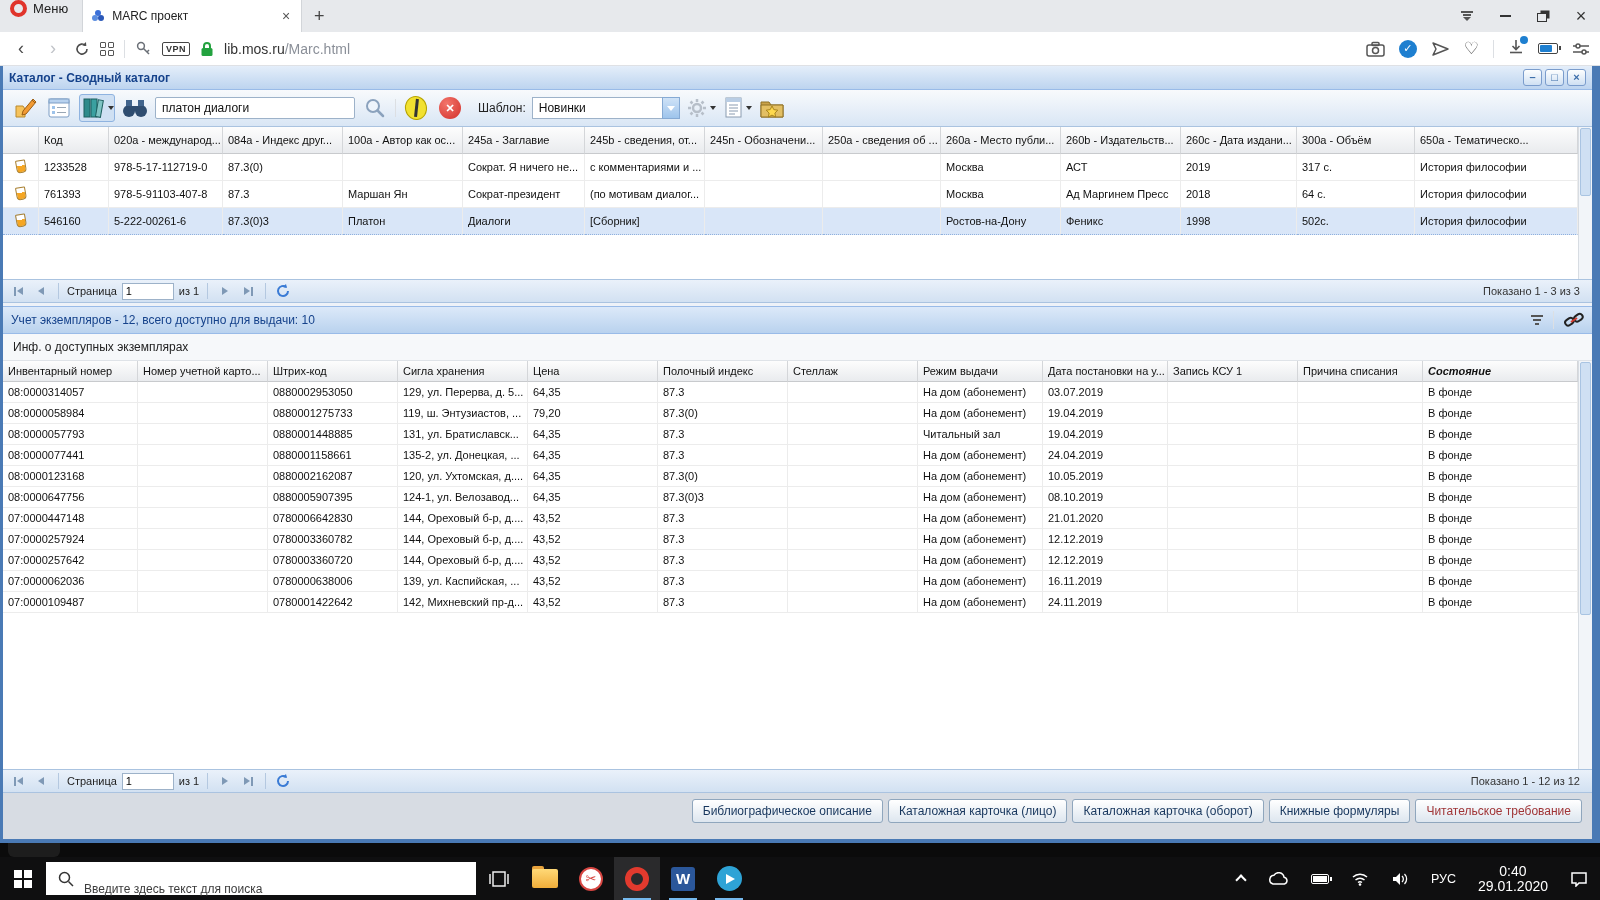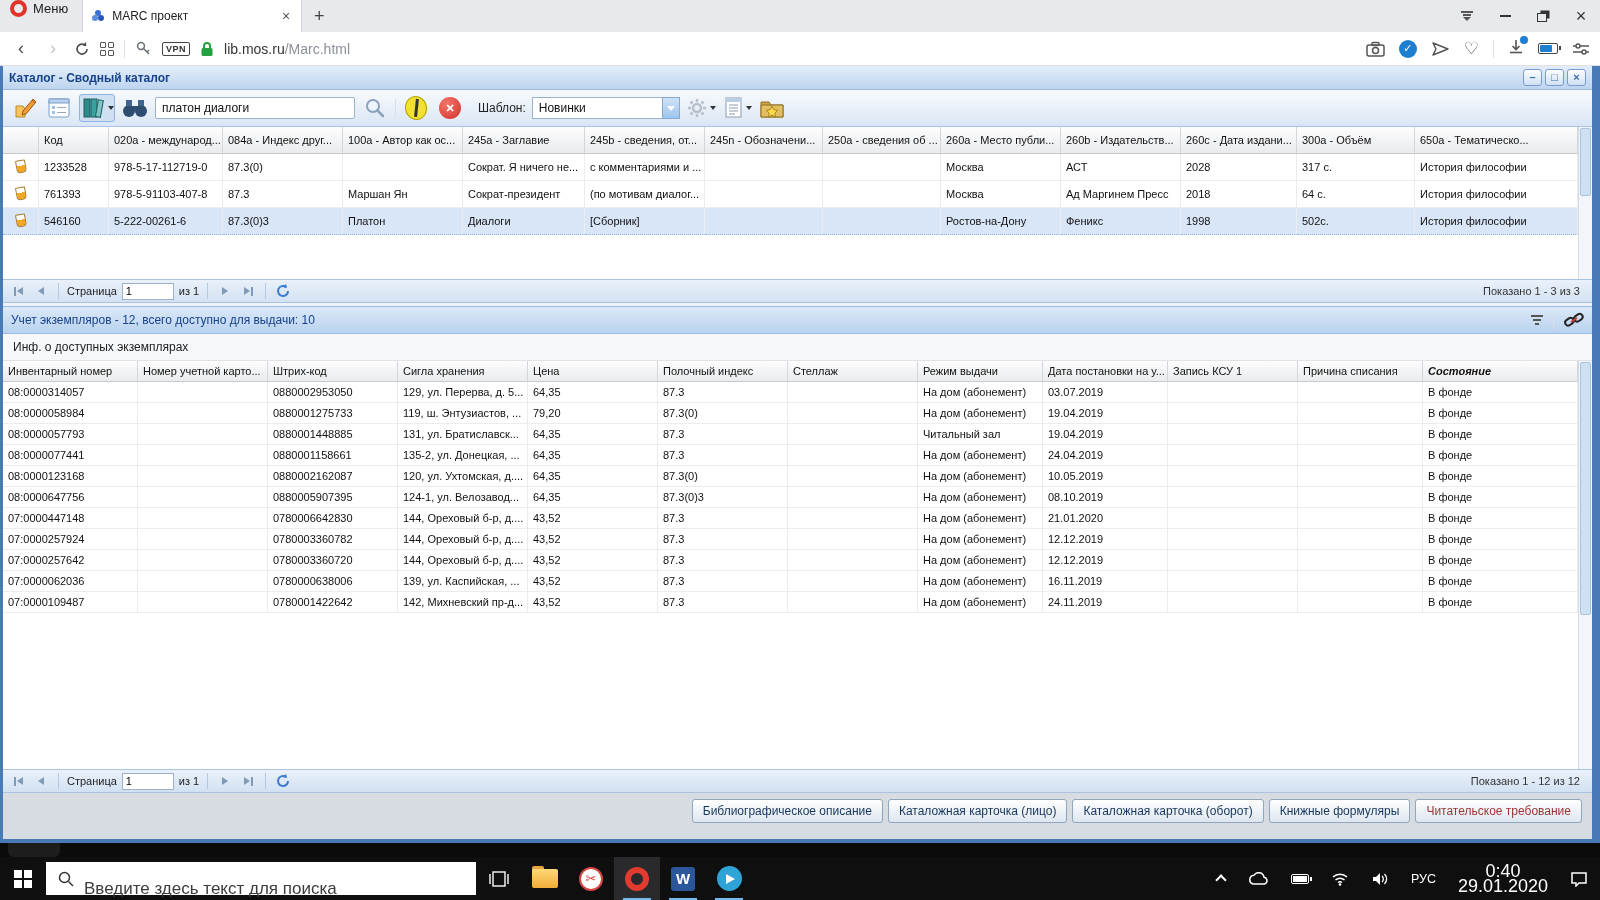--- a/index.html
+++ b/index.html
@@ -120,36 +120,36 @@
   
   .desktop-strip { height:14px; background:#0b0b0b; position:relative; flex:0 0 auto; }
   .desktop-strip .win-remnant { position:absolute; left:8px; top:0; width:52px; height:14px; background:#1d1d1d; border-radius:0 0 6px 6px; }
   .taskbar { height:43px; background:#0f0f10; display:flex; align-items:center; flex:0 0 auto; }
   .tb-item { width:46px; height:43px; display:flex; align-items:center; justify-content:center; position:relative; }
   .tb-item.active { background:#2a2a2c; }
   .tb-item .underline { position:absolute; bottom:0; left:9px; right:9px; height:2px; background:#76b9ed; }
   .start-logo { display:grid; grid-template-columns:8px 8px; grid-template-rows:8px 8px; gap:2px; }
   .start-logo i { background:#fff; }
   .tb-search { width:430px; height:33px; background:#fff; display:flex; align-items:center; gap:10px; padding:0 12px; }
-  .tb-search span { font-size:17px; color:#3c3c3c;margin-top:20px; }
+  .tb-search span { font-size:12px; color:#3c3c3c;margin-top:20px; }
   .folder-ico { position:relative; width:26px; height:19px; }
   .folder-ico::before { content:''; position:absolute; left:0; top:-3px; width:12px; height:6px; background:#e8a33d; border-radius:2px 2px 0 0; }
   .folder-ico::after { content:''; position:absolute; inset:0; background:linear-gradient(#ffd977,#f0ad3a); border-radius:2px; }
   .snip-ico { width:24px; height:24px; border-radius:50%; border:2px solid #d64541; background:#fff; color:#d64541; font-size:13px; display:flex; align-items:center; justify-content:center; }
   .opera-tb { width:24px; height:24px; border:6px solid #e23a2e; border-radius:50%; }
   .word-ico { width:24px; height:24px; background:#2b579a; border-radius:3px; color:#fff; font-weight:bold; font-size:15px; display:flex; align-items:center; justify-content:center; }
   .tg-ico { width:25px; height:25px; background:#2ea3d6; border-radius:50%; display:flex; align-items:center; justify-content:center; }
   .tg-ico i { width:0; height:0; border-top:5px solid transparent; border-bottom:5px solid transparent; border-left:9px solid #fff; margin-left:3px; }
   .tray { margin-left:auto; display:flex; align-items:center; gap:22px; padding-right:12px; color:#fff; }
   .tray-chevron { width:8px; height:8px; border-left:2px solid #fff; border-top:2px solid #fff; transform:rotate(45deg); margin-top:3px; }
   .tray-battery { width:18px; height:10px; border:1.5px solid #fff; border-radius:2px; position:relative; }
   .tray-battery::before { content:''; position:absolute; inset:1px; background:#fff; }
   .tray-battery::after { content:''; position:absolute; right:-4px; top:2px; width:2px; height:4px; background:#fff; }
   .tray-lang { font-size:12.5px; }
-  .tray-clock { font-size:18px; text-align:center; line-height:15px; }
+  .tray-clock { font-size:14px; text-align:center; line-height:15px; }
   .tray svg { display:block; }
 </style>
 </head>
 <body>
 
 <div class="screen">
 
   <div class="tabstrip">
     <div class="menu-btn">
       <span class="opera-ring"></span>
@@ -356,21 +356,21 @@
                 <td>1233528</td>
                 <td>978-5-17-112719-0</td>
                 <td>87.3(0)</td>
                 <td></td>
                 <td>Сократ. Я ничего не...</td>
                 <td>с комментариями и ...</td>
                 <td></td>
                 <td></td>
                 <td>Москва</td>
                 <td>АСТ</td>
-                <td>2028</td>
+                <td>2019</td>
                 <td>317 с.</td>
                 <td>История философии</td>
               </tr>
               <tr>
                 <td class="icon-cell"><span class="book-ico"></span></td>
                 <td>761393</td>
                 <td>978-5-91103-407-8</td>
                 <td>87.3</td>
                 <td>Маршан Ян</td>
                 <td>Сократ-президент</td>

